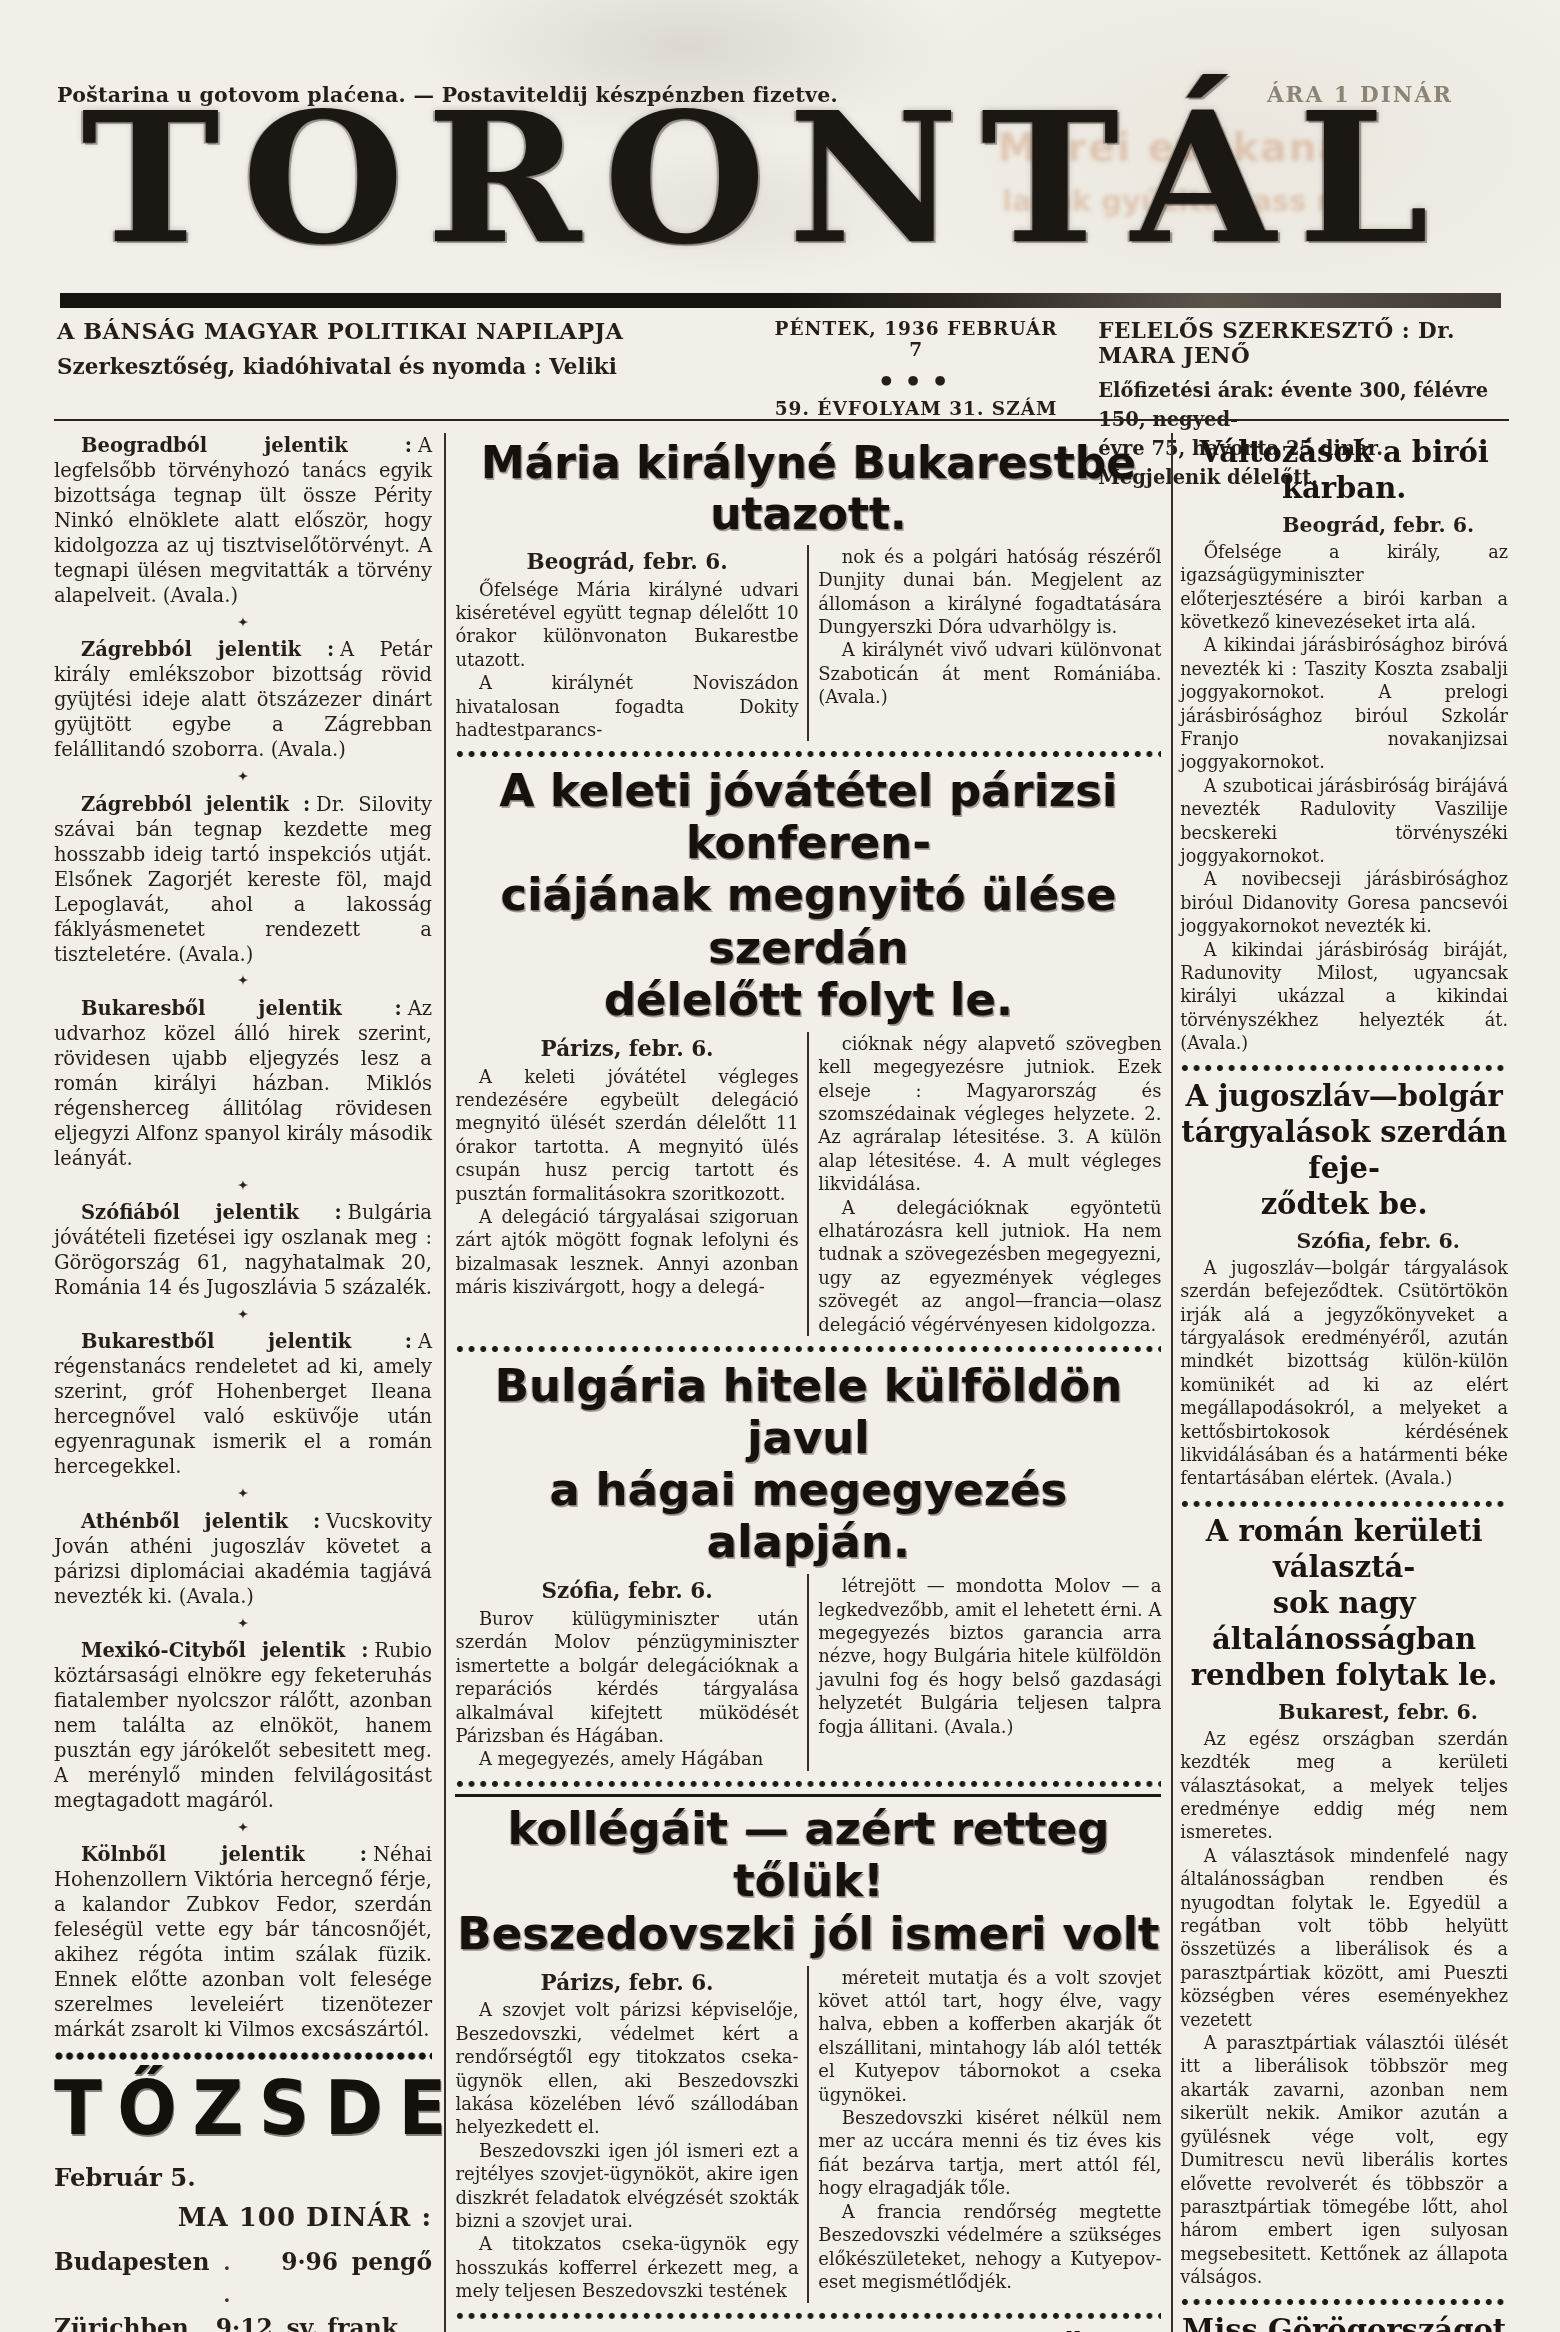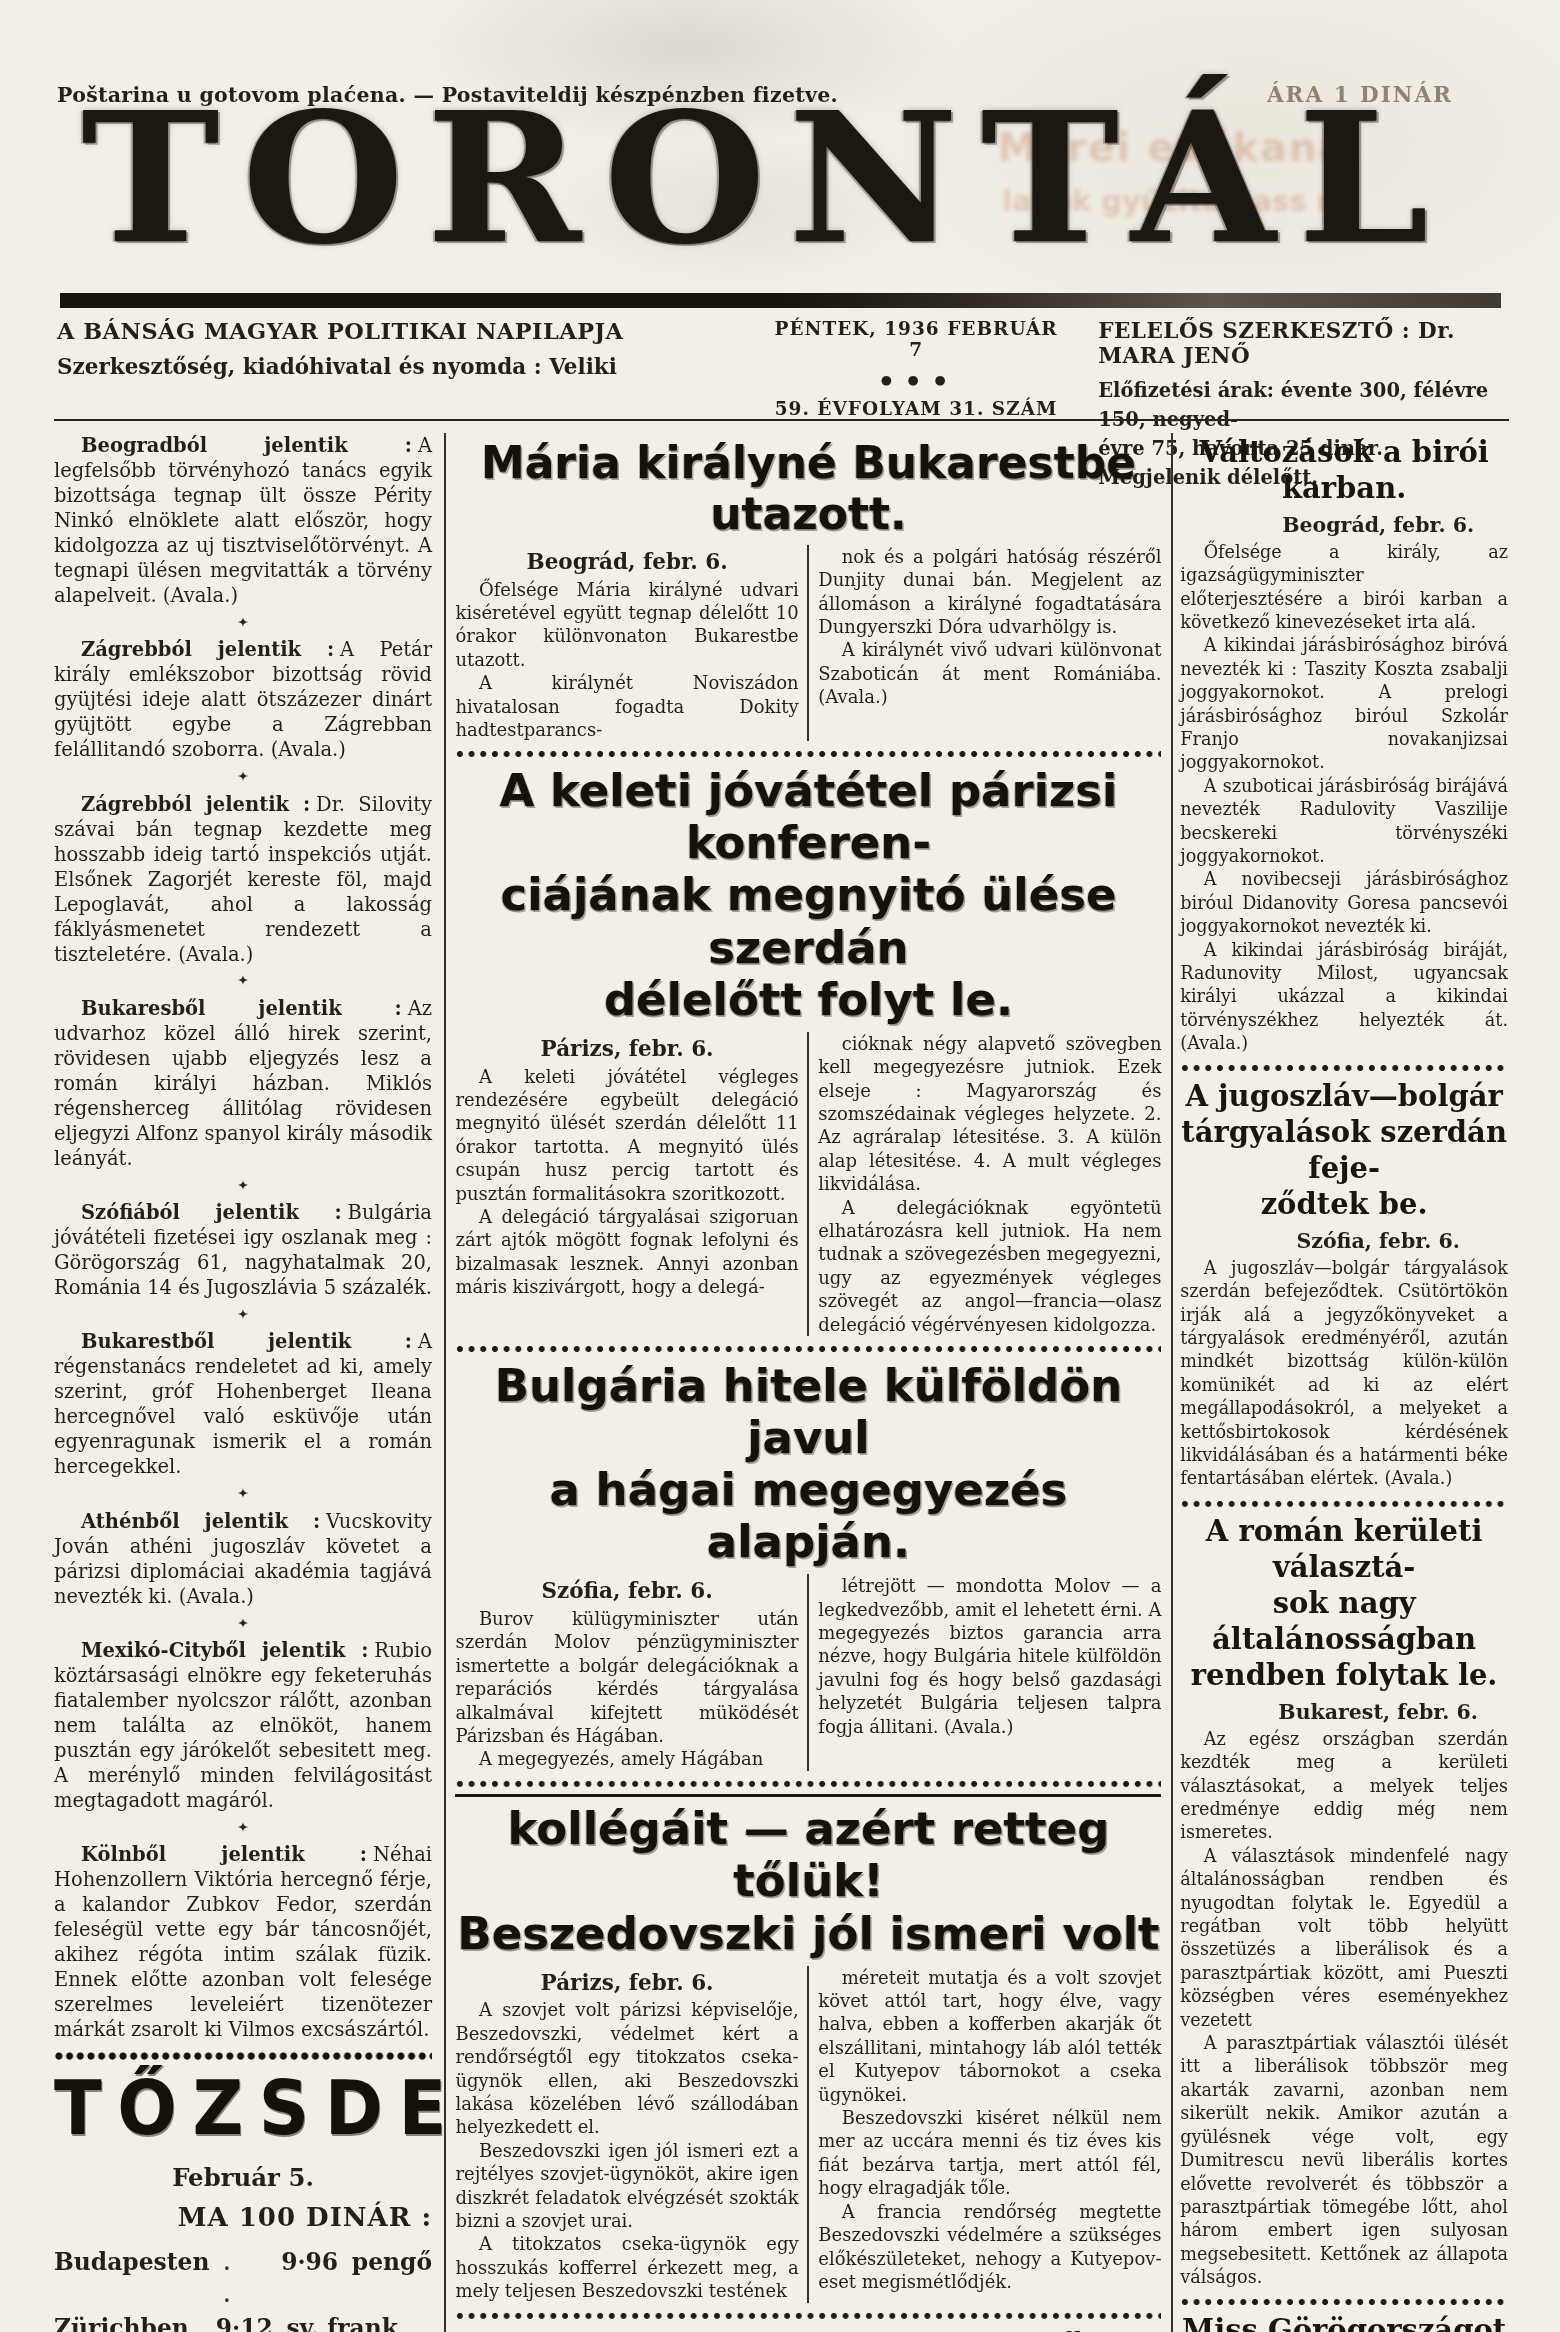--- a/index.html
+++ b/index.html
@@ -57,21 +57,21 @@
   .dotsep{height:9.8px;margin:7.8px 0 5.9px;
     background-image:radial-gradient(circle at 4.9px 4.9px,#1e1a15 2.6px,rgba(30,26,21,0) 3.3px);
     background-size:11.7px 9.8px;background-repeat:repeat-x;}
   .dotsep.thick{height:11.7px;background-size:10.7px 11.7px;
     background-image:radial-gradient(circle at 4.9px 5.9px,#16120d 3.1px,rgba(30,26,21,0) 3.9px);}
   .solidline{border-top:3.9px solid #1c1813;margin:2px 0 5.9px;}
   
   .tozsde-title{font-family:"DejaVu Sans","Liberation Sans",sans-serif;font-weight:bold;
     font-size:70px;letter-spacing:15.6px;color:#14100b;margin:5.9px 0 9.8px;transform:scaleY(1.06);
     text-shadow:1px 1px 0 rgba(25,20,15,.5);}
-  .tozsde-date{text-align:center;font-size:24.4px;font-weight:bold;margin:13.7px 0 9.8px;}
+  .tozsde-date{text-align:left;font-size:24.4px;font-weight:bold;margin:13.7px 0 9.8px;}
   .tozsde-sub{text-align:right;font-size:26px;font-weight:bold;letter-spacing:1px;margin-bottom:13.7px;}
   .fx-row{display:flex;align-items:baseline;font-size:23.4px;font-weight:bold;line-height:32px;}
   .fx-city{white-space:nowrap;}
   .fx-dots{flex:1;text-align:center;letter-spacing:9.8px;color:#3a332b;font-size:19.5px;}
   .fx-val{white-space:nowrap;min-width:84px;text-align:right;}
   .fx-unit{margin-left:13.7px;white-space:nowrap;}
   
   .art-head{font-family:"DejaVu Sans","Liberation Sans",sans-serif;font-weight:bold;
     text-align:center;color:#16110c;line-height:1.16;margin:3.9px 0 5.9px;
     text-shadow:1.5px 1.5px 0 rgba(25,18,12,.35),-1px 1px 0 rgba(25,18,12,.25);}

